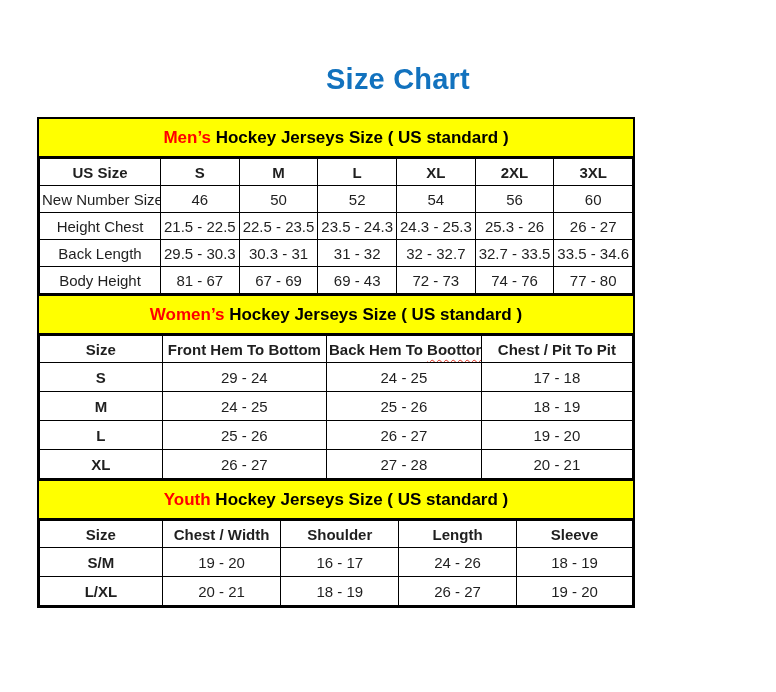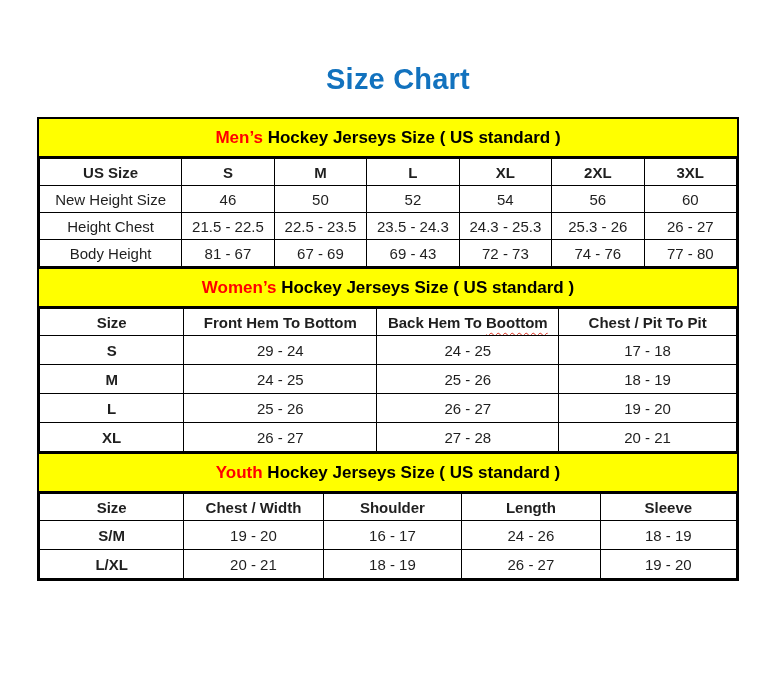--- a/index.html
+++ b/index.html
@@ -15,21 +15,21 @@
     width:776px;height:692px;background:#ffffff;overflow:hidden;
     font-family:"Liberation Sans","DejaVu Sans",sans-serif;color:var(--ink);
   }
   .page{width:776px;height:692px;position:relative;}
   .title{
     margin:62px 0 21px 0;text-align:center;
     font-size:29px;font-weight:700;color:var(--title-color);
     letter-spacing:.2px;line-height:34px;padding-left:20px;
   }
   .chart{
-    width:702px;margin:8px auto 0 37px;
+    width:598px;margin:8px auto 0 37px;
     border:2px solid #000;background:#fff;
   }
   .band{
     background:var(--band-bg);
     border-top:2px solid #000;border-bottom:2px solid #000;
     text-align:center;font-weight:700;font-size:17px;line-height:20px;
     padding:9px 0 8px 0;color:#000;
   }
   .sec:first-child .band{border-top:none;}
   .band .hl{color:var(--highlight);}
@@ -81,36 +81,45 @@
               <th>S</th>
               <th>M</th>
               <th>L</th>
               <th>XL</th>
               <th>2XL</th>
               <th>3XL</th>
             </tr>
           </thead>
           <tbody>
             <tr>
-              <td>New Height Size</td>
+              <td>New Number Size</td>
               <td>46</td>
               <td>50</td>
               <td>52</td>
               <td>54</td>
               <td>56</td>
               <td>60</td>
             </tr>
             <tr>
               <td>Height Chest</td>
               <td>21.5 - 22.5</td>
               <td>22.5 - 23.5</td>
               <td>23.5 - 24.3</td>
               <td>24.3 - 25.3</td>
               <td>25.3 - 26</td>
               <td>26 - 27</td>
+            </tr>
+            <tr>
+              <td>Back Length</td>
+              <td>29.5 - 30.3</td>
+              <td>30.3 - 31</td>
+              <td>31 - 32</td>
+              <td>32 - 32.7</td>
+              <td>32.7 - 33.5</td>
+              <td>33.5 - 34.6</td>
             </tr>
             <tr>
               <td>Body Height</td>
               <td>81 - 67</td>
               <td>67 - 69</td>
               <td>69 - 43</td>
               <td>72 - 73</td>
               <td>74 - 76</td>
               <td>77 - 80</td>
             </tr>

